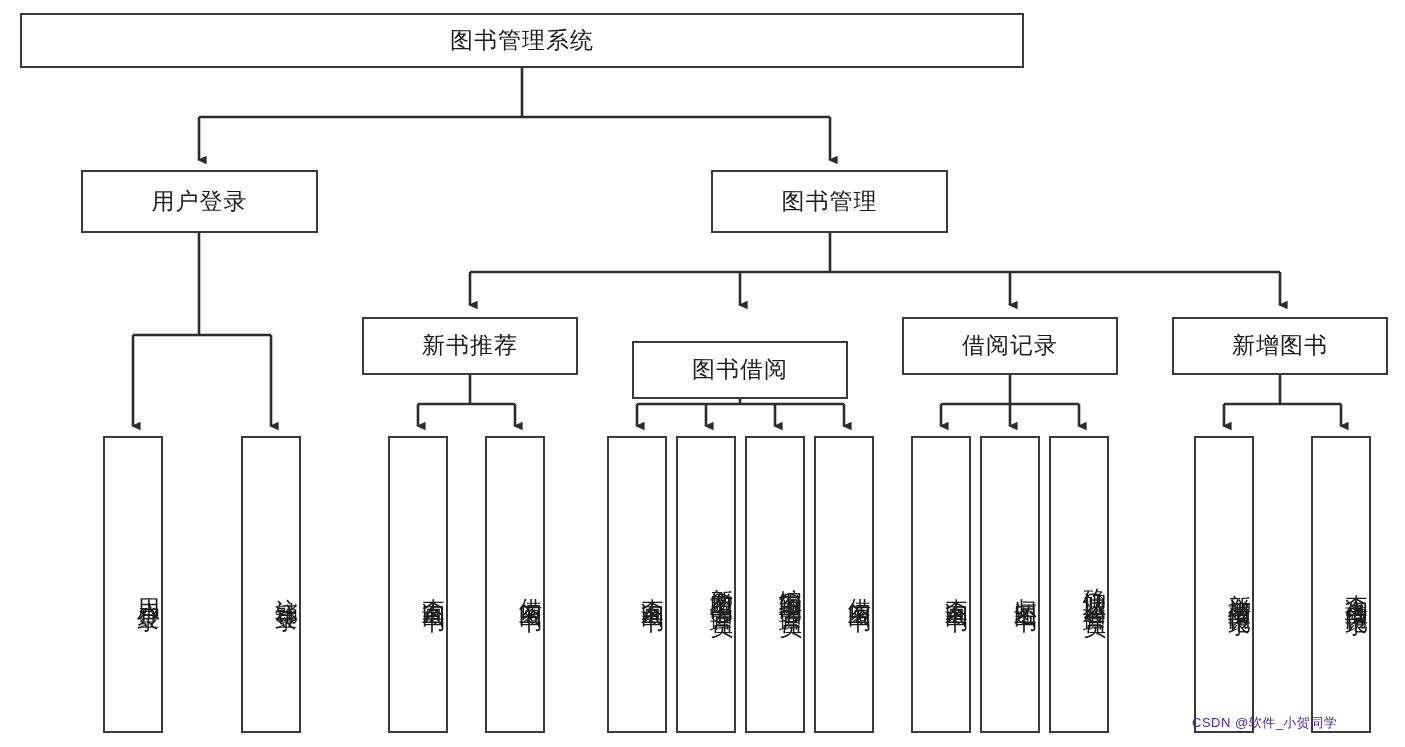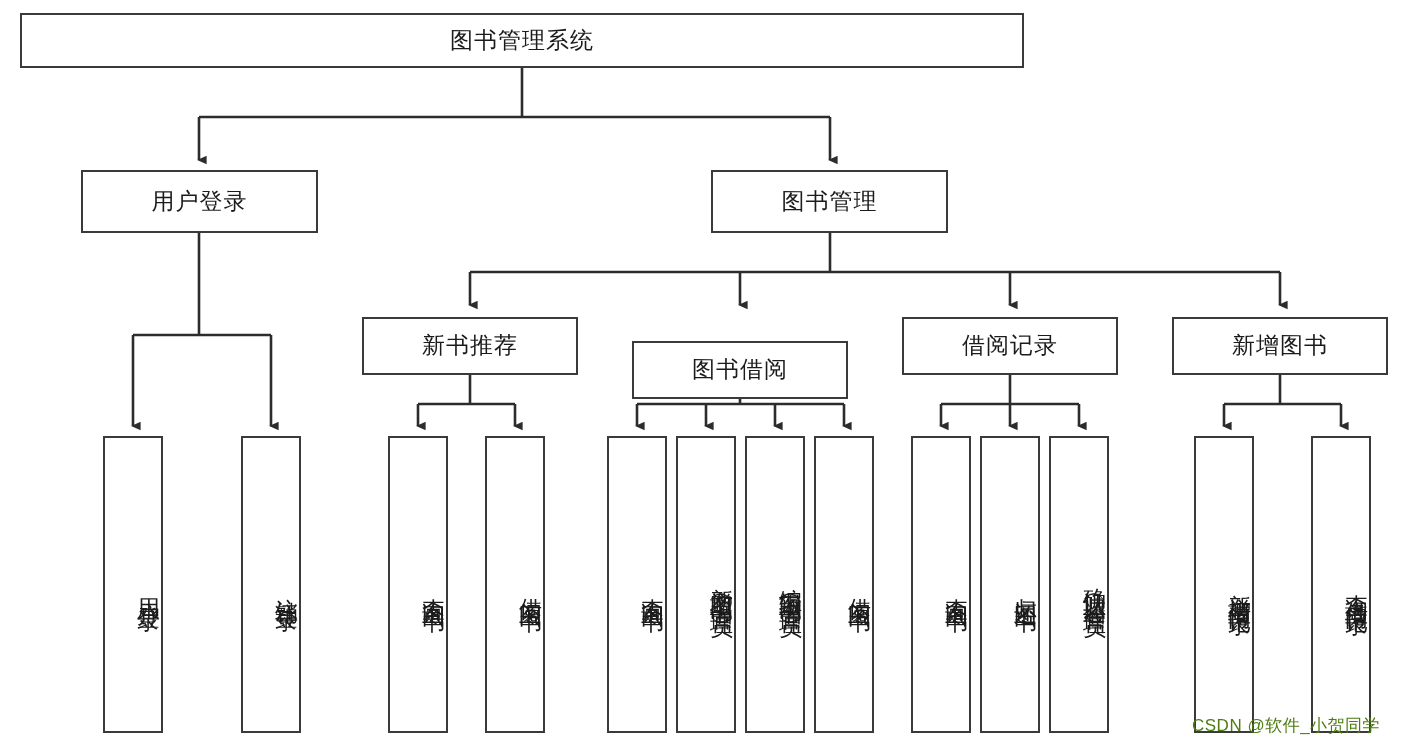--- a/index.html
+++ b/index.html
@@ -52,22 +52,22 @@
     align-items: flex-start;
     justify-content: center;
   }
   .node-v span {
     display: block;
     writing-mode: vertical-rl;
     text-orientation: upright;
   }
   .watermark {
     position: absolute;
-    font-size: 17px;
-    color: #4d7c0f;
+    font-size: 13px;
+    color: #4c1d95;
     letter-spacing: 0.5px;
     white-space: nowrap;
     user-select: none;
   }
 </style>
 </head>
 <body>
 
 <div id="canvas">
 

